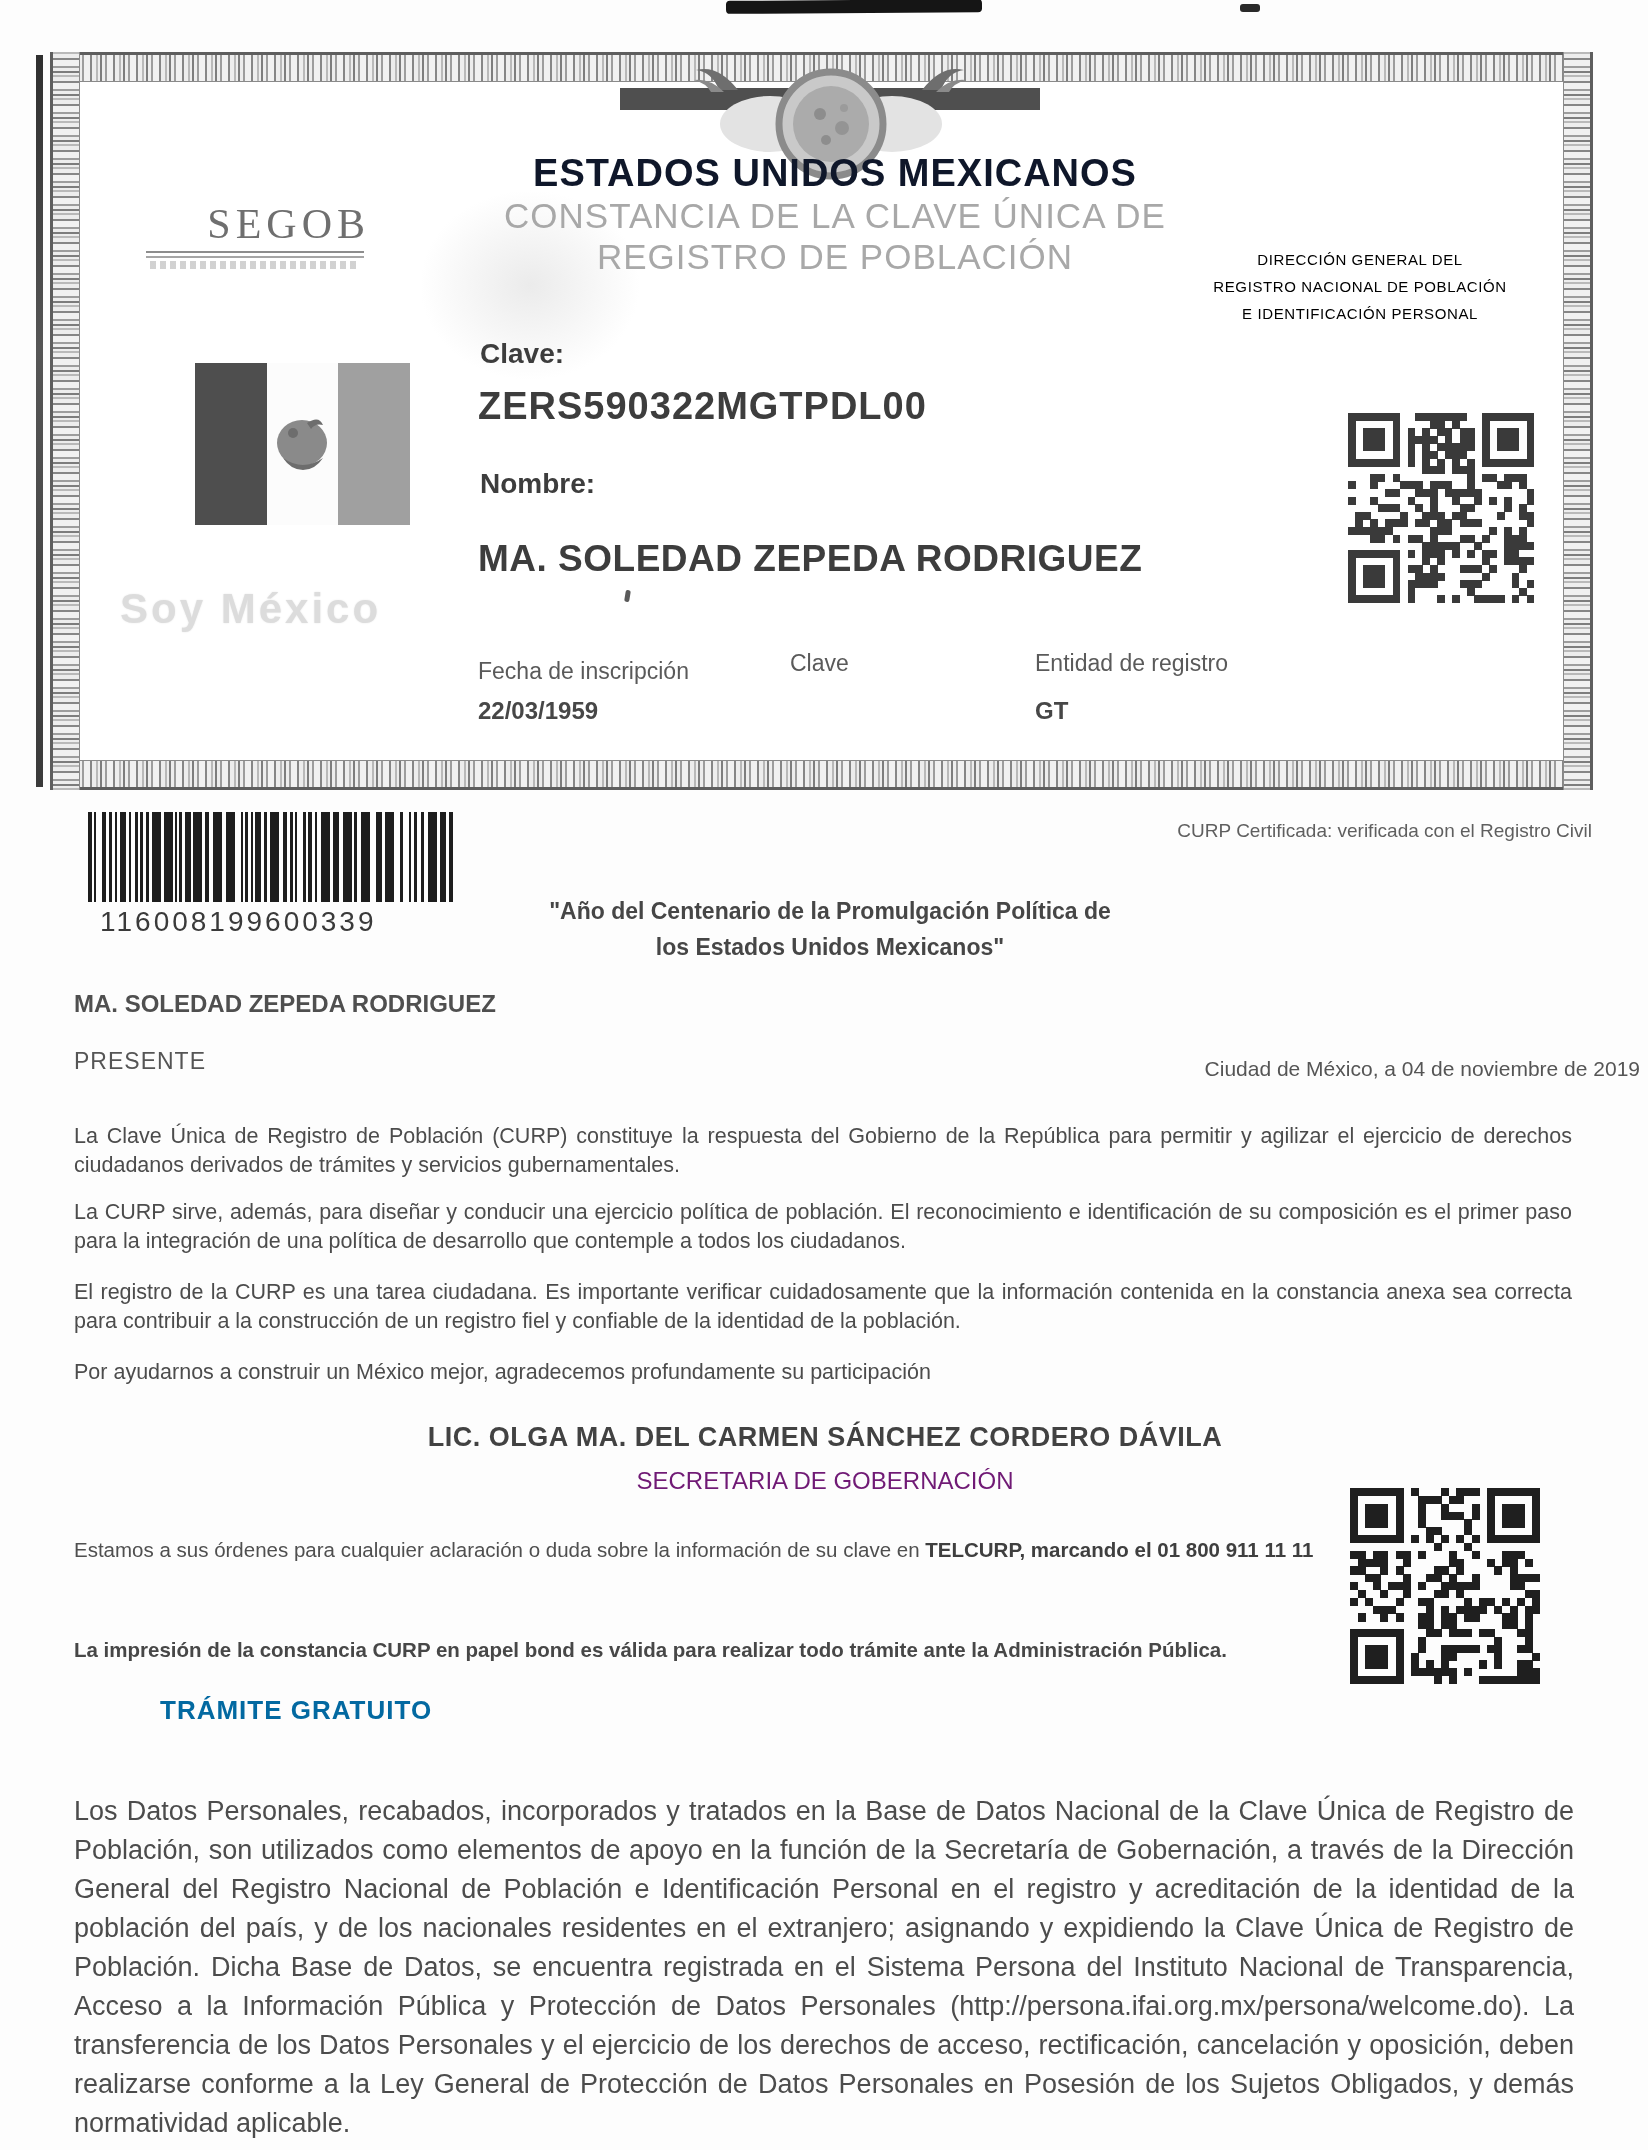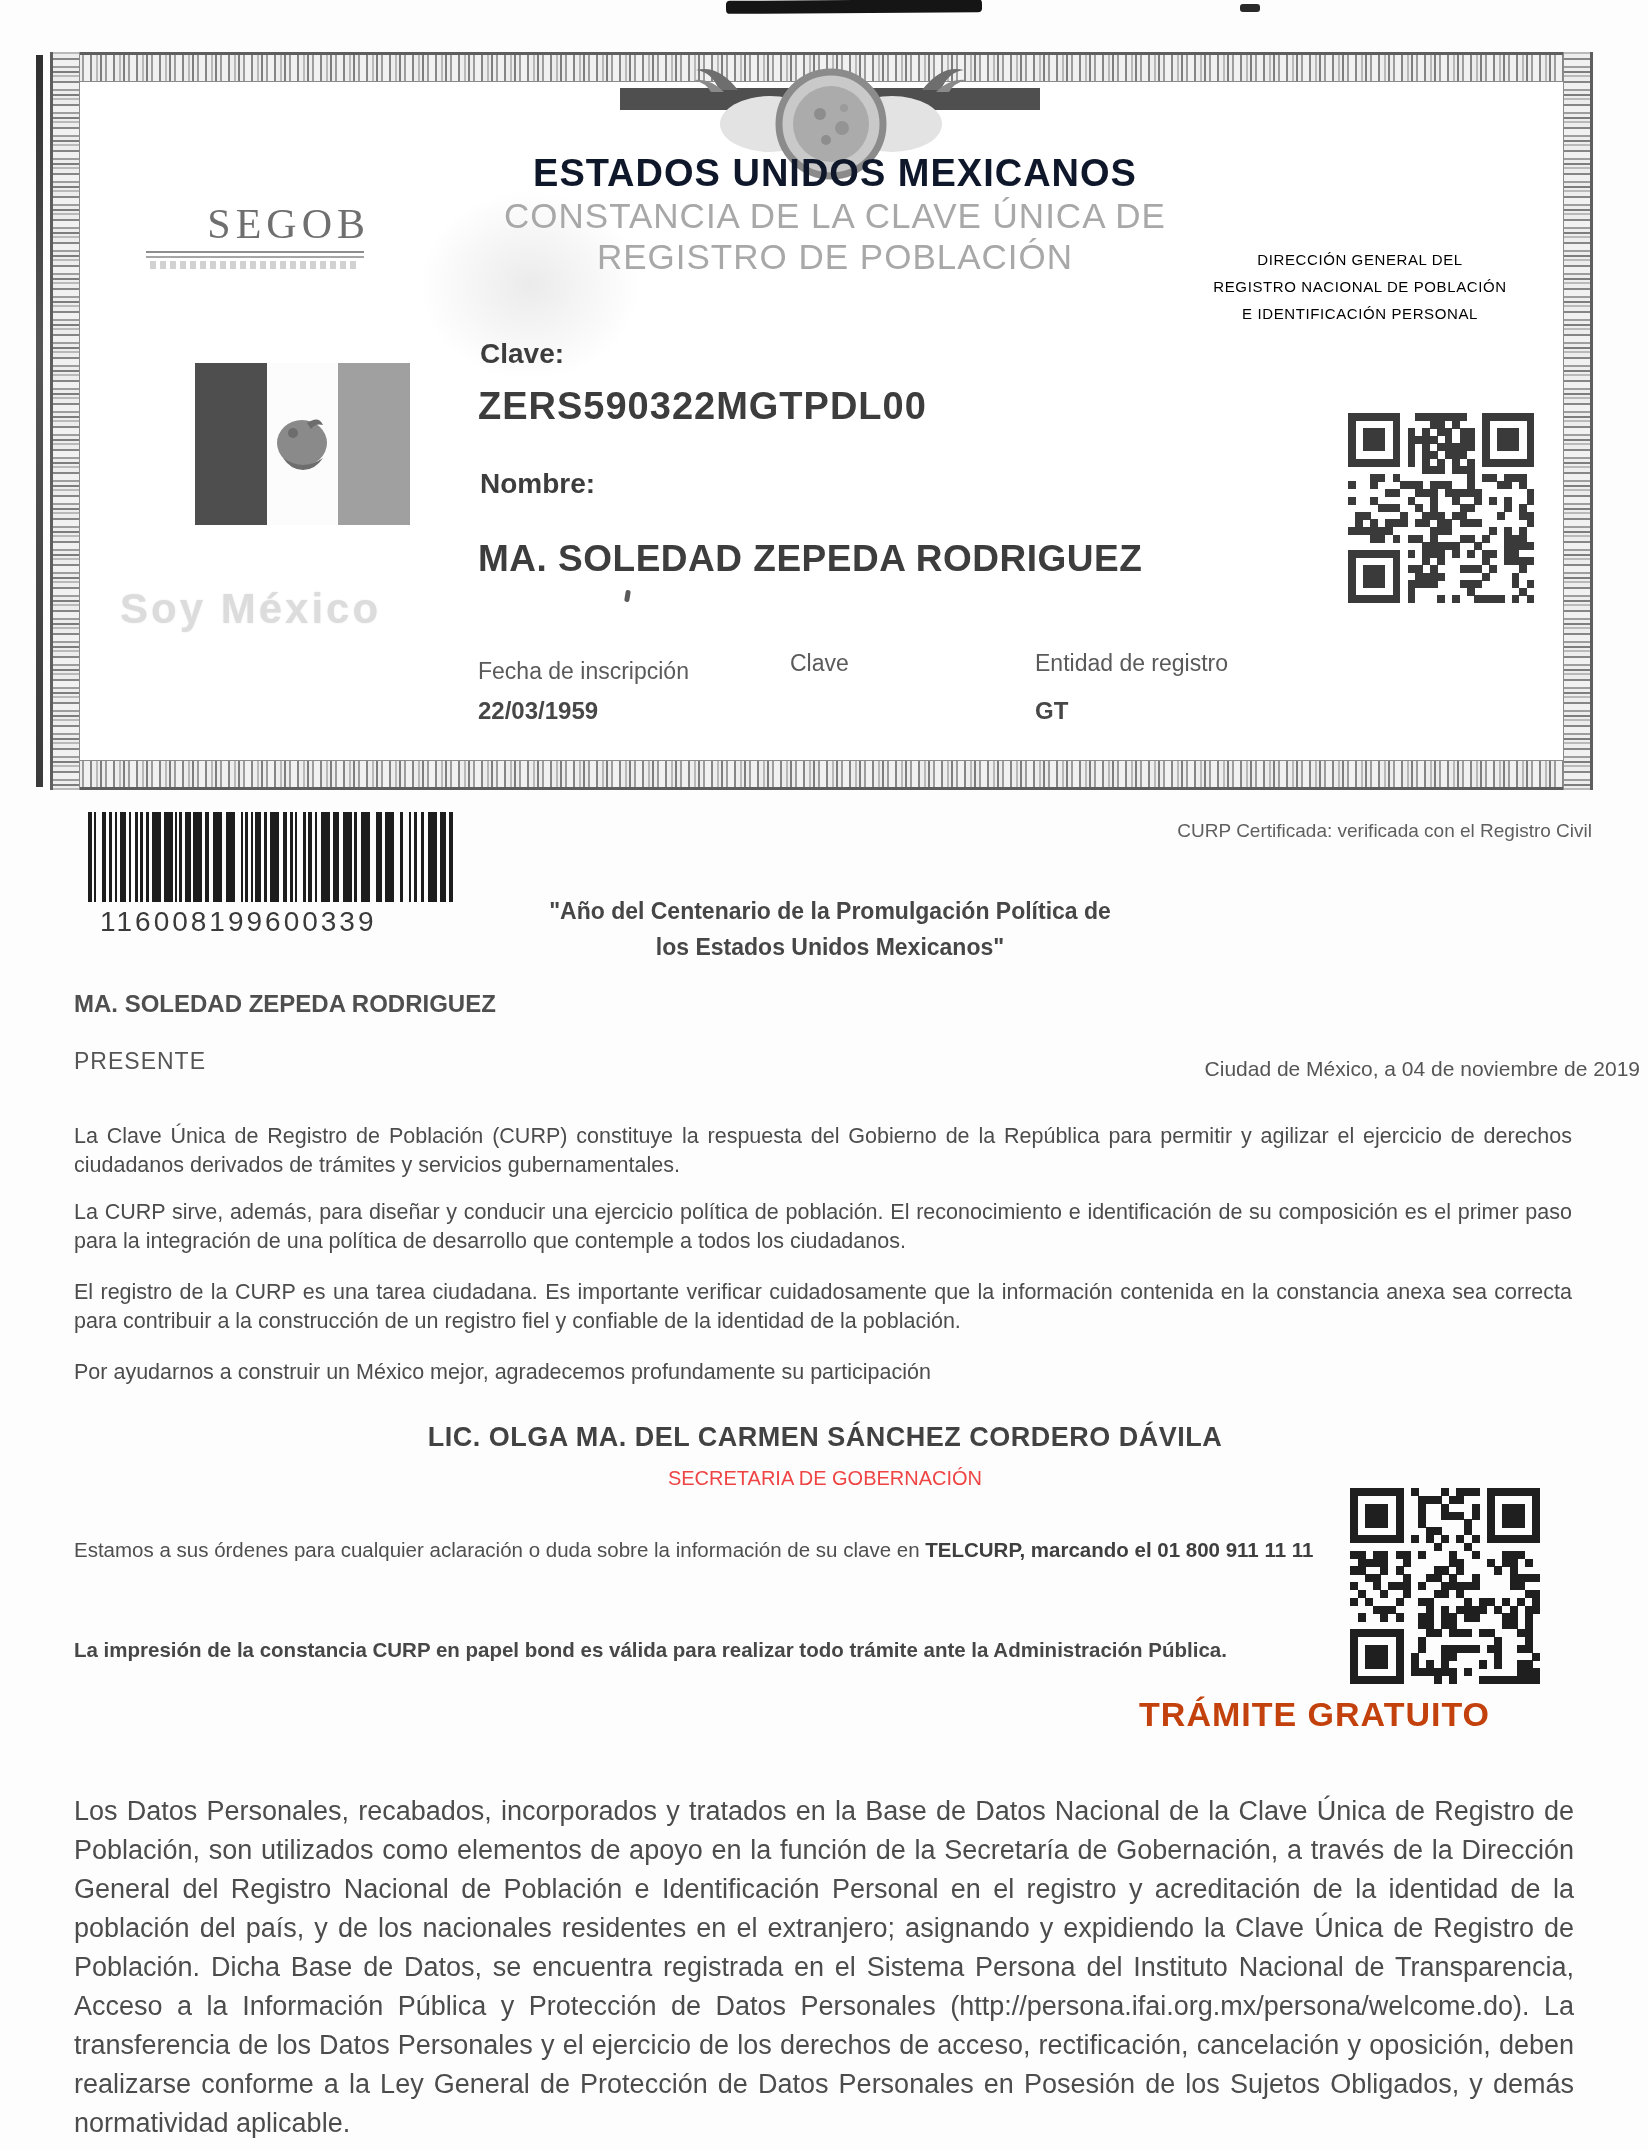--- a/index.html
+++ b/index.html
@@ -59,25 +59,25 @@
   .quote{left:380px;top:893px;width:900px;text-align:center;font-size:23px;font-weight:700;color:#464646;line-height:36px;}
 
   
   .recipient{left:74px;top:990px;font-size:24px;font-weight:700;color:#4f4f4f;}
   .presente{left:74px;top:1048px;font-size:23px;color:#555;letter-spacing:1px;}
   .dateline{left:900px;top:1057px;width:740px;text-align:right;font-size:21px;color:#555;}
   .para{left:74px;width:1498px;font-size:21.5px;line-height:28.5px;text-align:justify;color:#4c4c4c;}
   .p1{top:1122px;} .p2{top:1198px;} .p3{top:1278px;} .p4{top:1358px;text-align:left;}
   .sig{left:160px;top:1422px;width:1330px;text-align:center;}
   .sig-name{font-size:27px;font-weight:700;color:#424242;letter-spacing:.5px;}
-  .sig-title{font-size:20px;color:#ef4444;margin-top:14px;}
+  .sig-title{font-size:24px;color:#701a75;margin-top:14px;}
   .contact{left:74px;top:1538px;width:1260px;font-size:20.5px;color:#4f4f4f;}
   .contact b{color:#3f3f3f;}
   .bond{left:74px;top:1638px;width:1200px;font-size:20.5px;font-weight:700;color:#474747;}
-  .gratuito{left:160px;top:1695px;width:1330px;text-align:right;font-size:34px;font-weight:700;color:#c2410c;letter-spacing:1px;}
+  .gratuito{left:160px;top:1695px;width:1330px;text-align:left;font-size:26px;font-weight:700;color:#0369a1;letter-spacing:1px;}
   .privacy{left:74px;top:1792px;width:1500px;font-size:27px;line-height:39px;text-align:justify;color:#4c4c4c;}
 </style>
 </head>
 <body>
 
 <div class="page">
 
   <div class="abs streak1"></div>
   <div class="abs streak2"></div>
   <div class="abs edge-line"></div>

